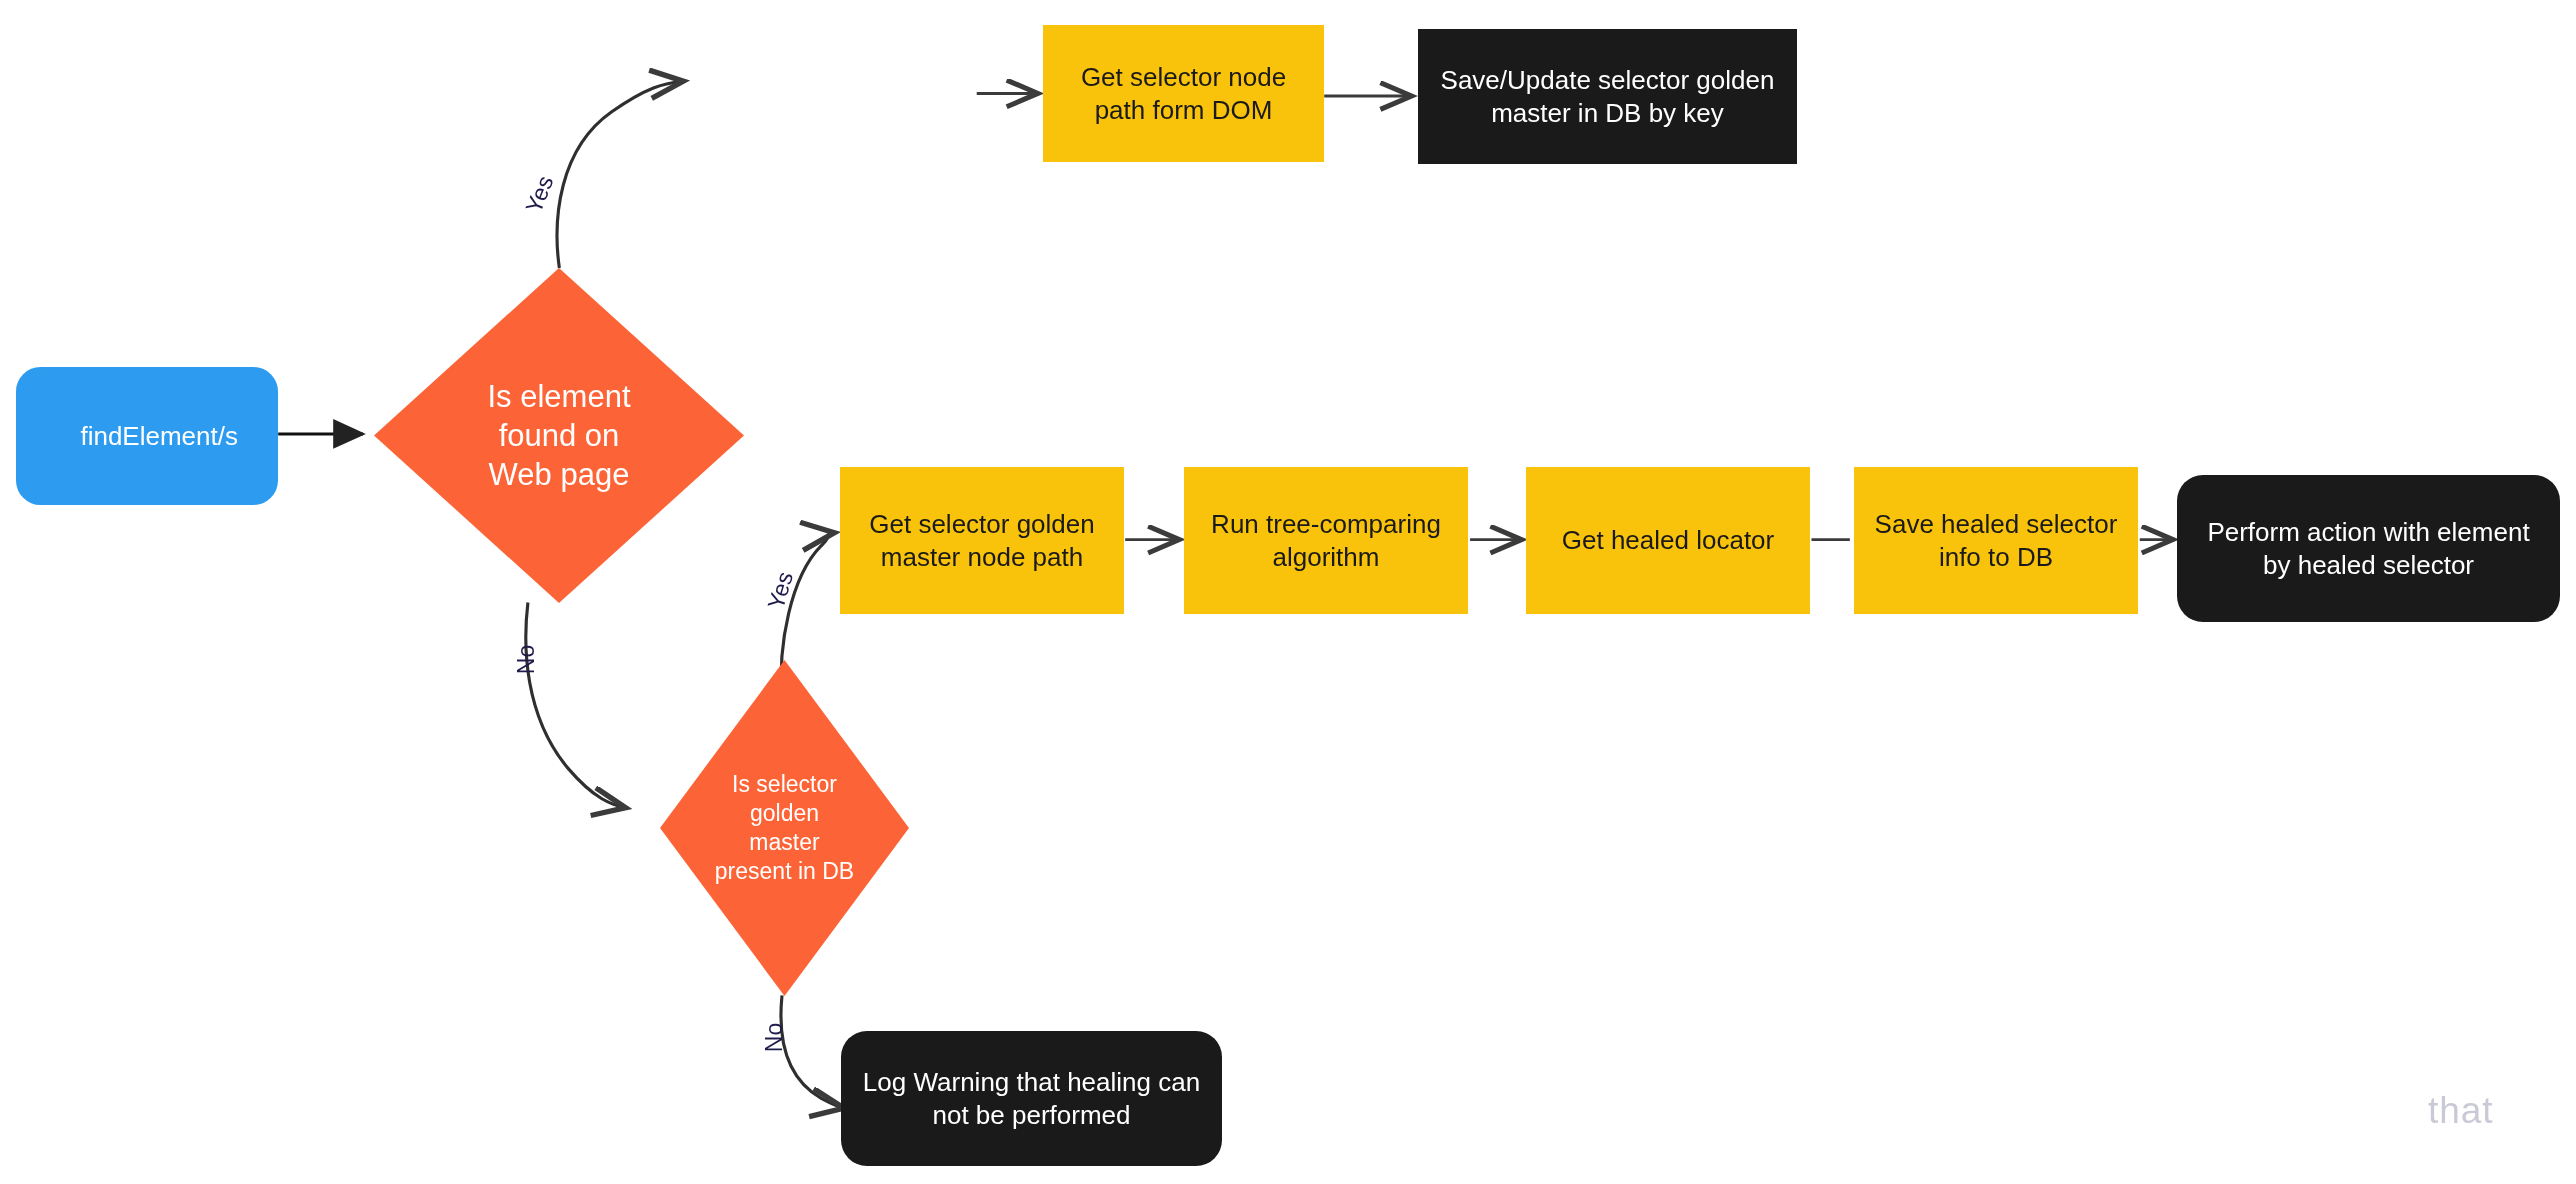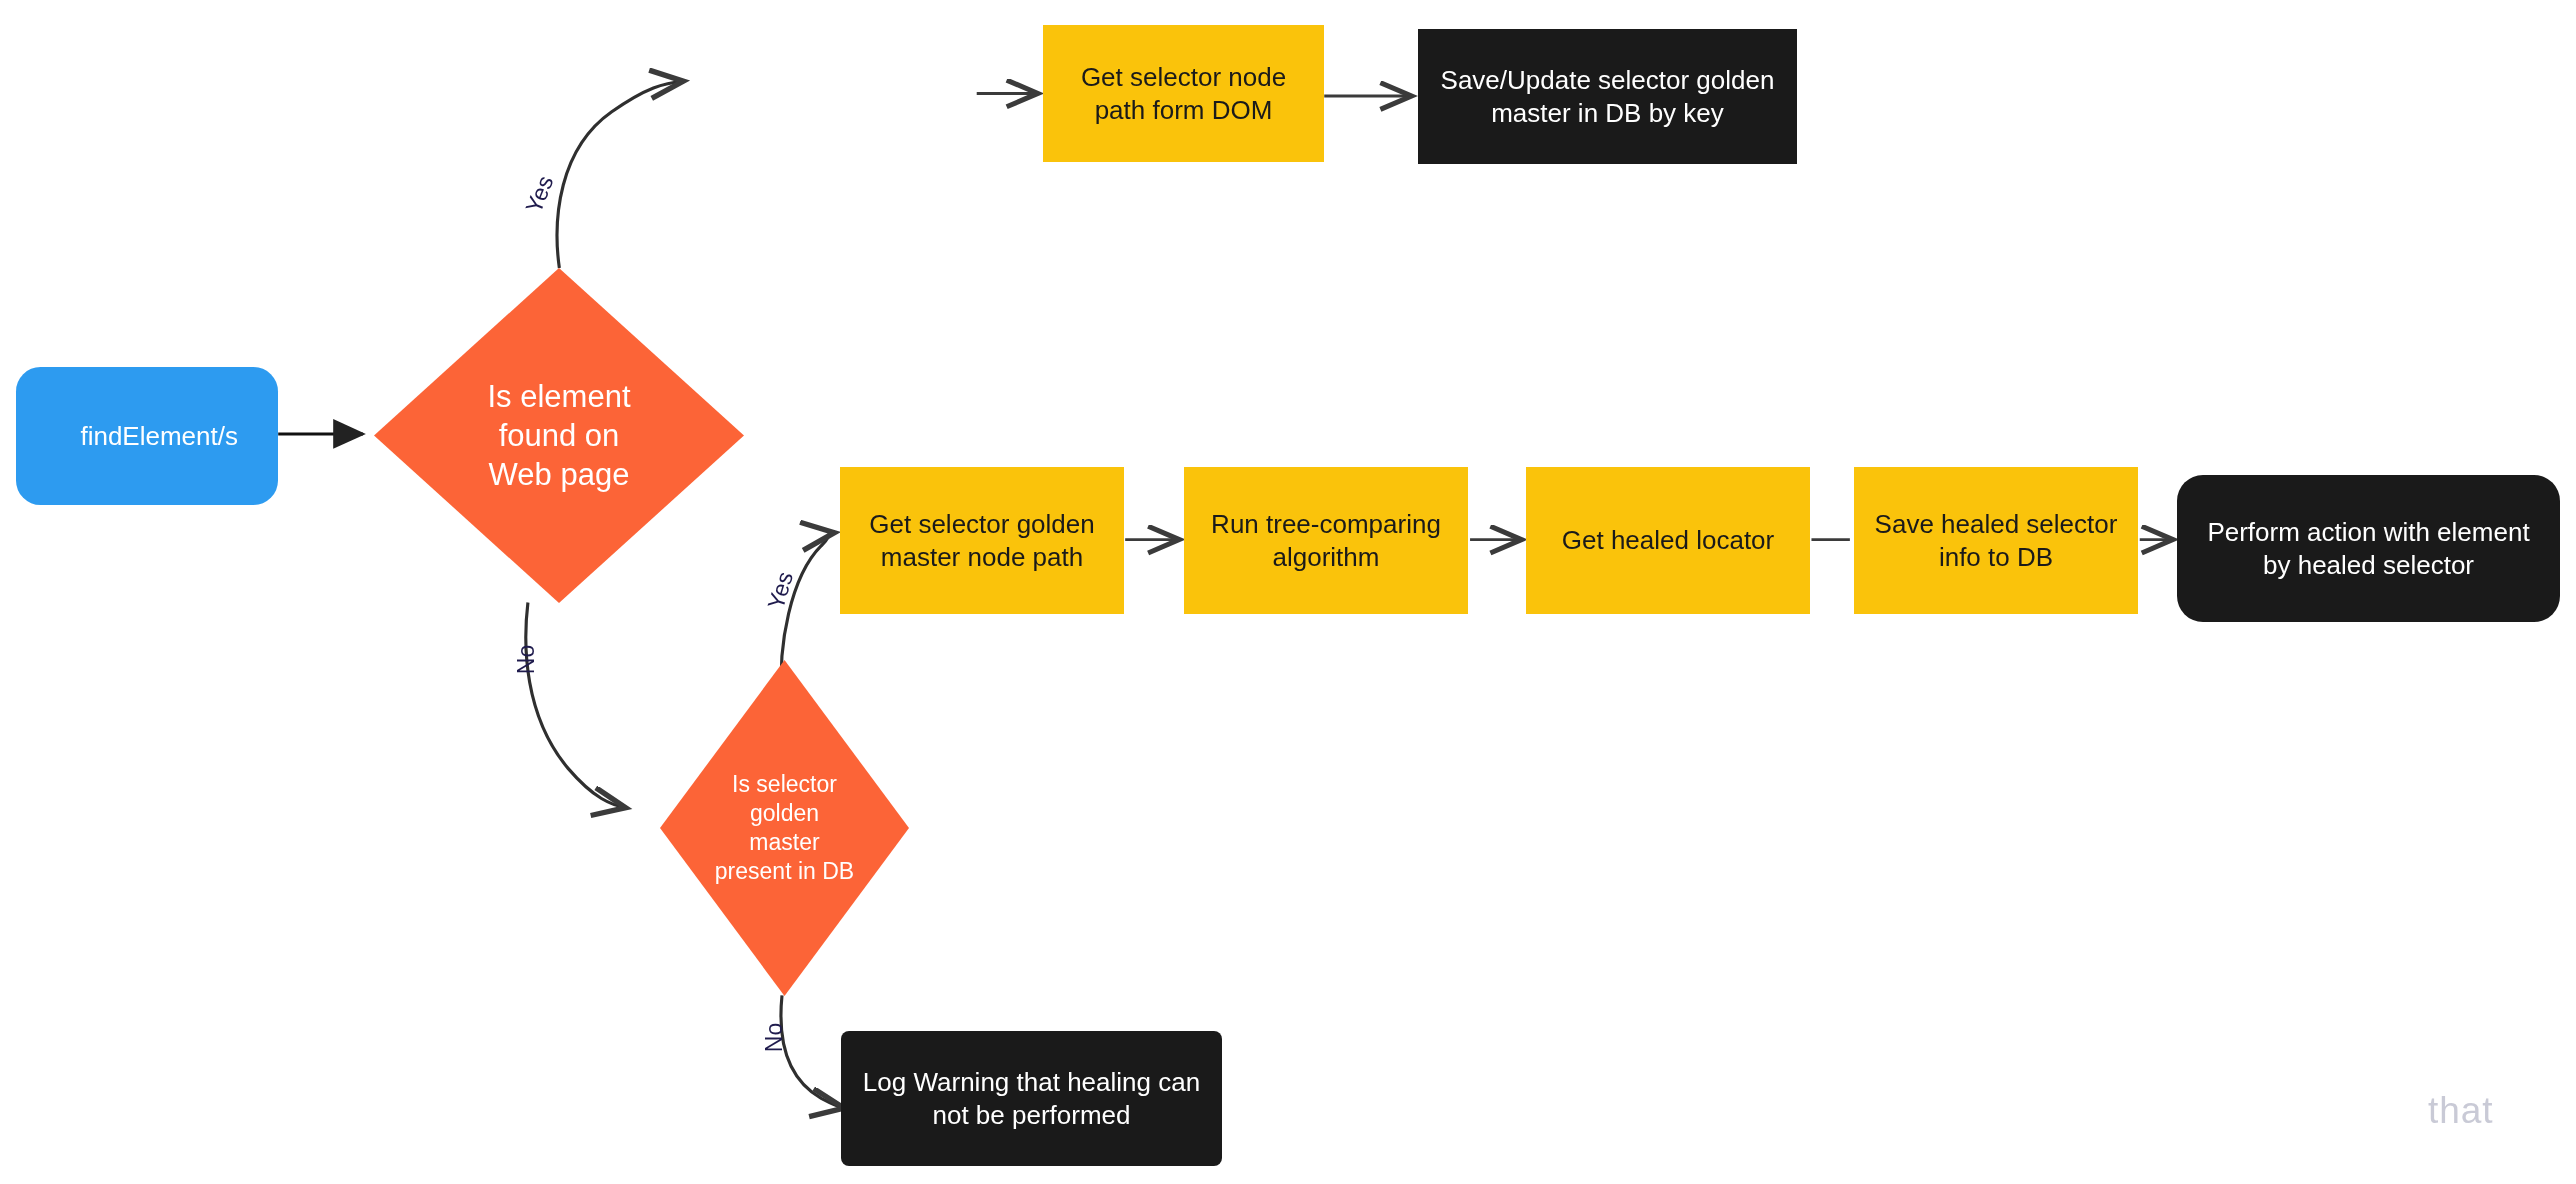--- a/index.html
+++ b/index.html
@@ -216,21 +216,21 @@
   <div class="node process-node" style="left:1854px; top:467px; width:284px; height:147px;">
     <span class="node-text">Save healed selector
 info to DB</span>
   </div>
 
   <div class="node terminal-node rounded" style="left:2177px; top:467px; width:383px; height:147px;margin-top:8px;">
     <span class="node-text">Perform action with element
 by healed selector</span>
   </div>
 
-  <div class="node terminal-node rounded" style="left:841px; top:1031px; width:381px; height:135px;border-radius:8px;">
+  <div class="node terminal-node rounded" style="left:841px; top:1031px; width:381px; height:135px;">
     <span class="node-text">Log Warning that healing can
 not be performed</span>
   </div>
 
   <div class="watermark" style="left:2428px; top:1090px;">that</div>
 
 </div>
 
 
 </body></html>

